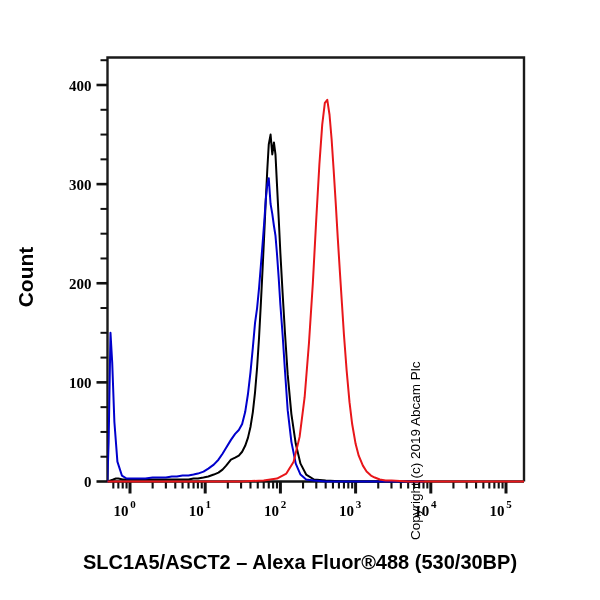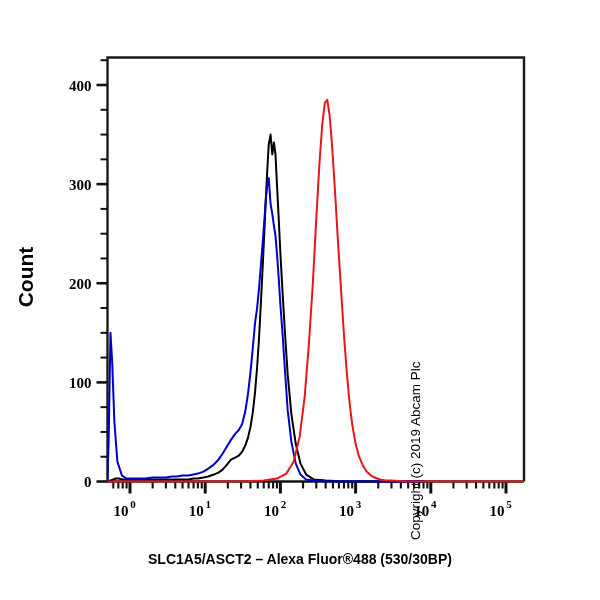--- a/index.html
+++ b/index.html
@@ -61,21 +61,21 @@
     white-space: nowrap;
   }
 
   
   #caption {
     position: absolute;
     left: 0;
     top: 551px;
     width: 600px;
     text-align: center;
-    font-size: 14px;
+    font-size: 20px;
     font-weight: bold;
     color: #000;
     font-family: "Liberation Sans", sans-serif;
     white-space: nowrap;
   }
 
   .tick-label {
     font-family: "Liberation Serif", serif;
     font-weight: bold;
     font-size: 15px;

